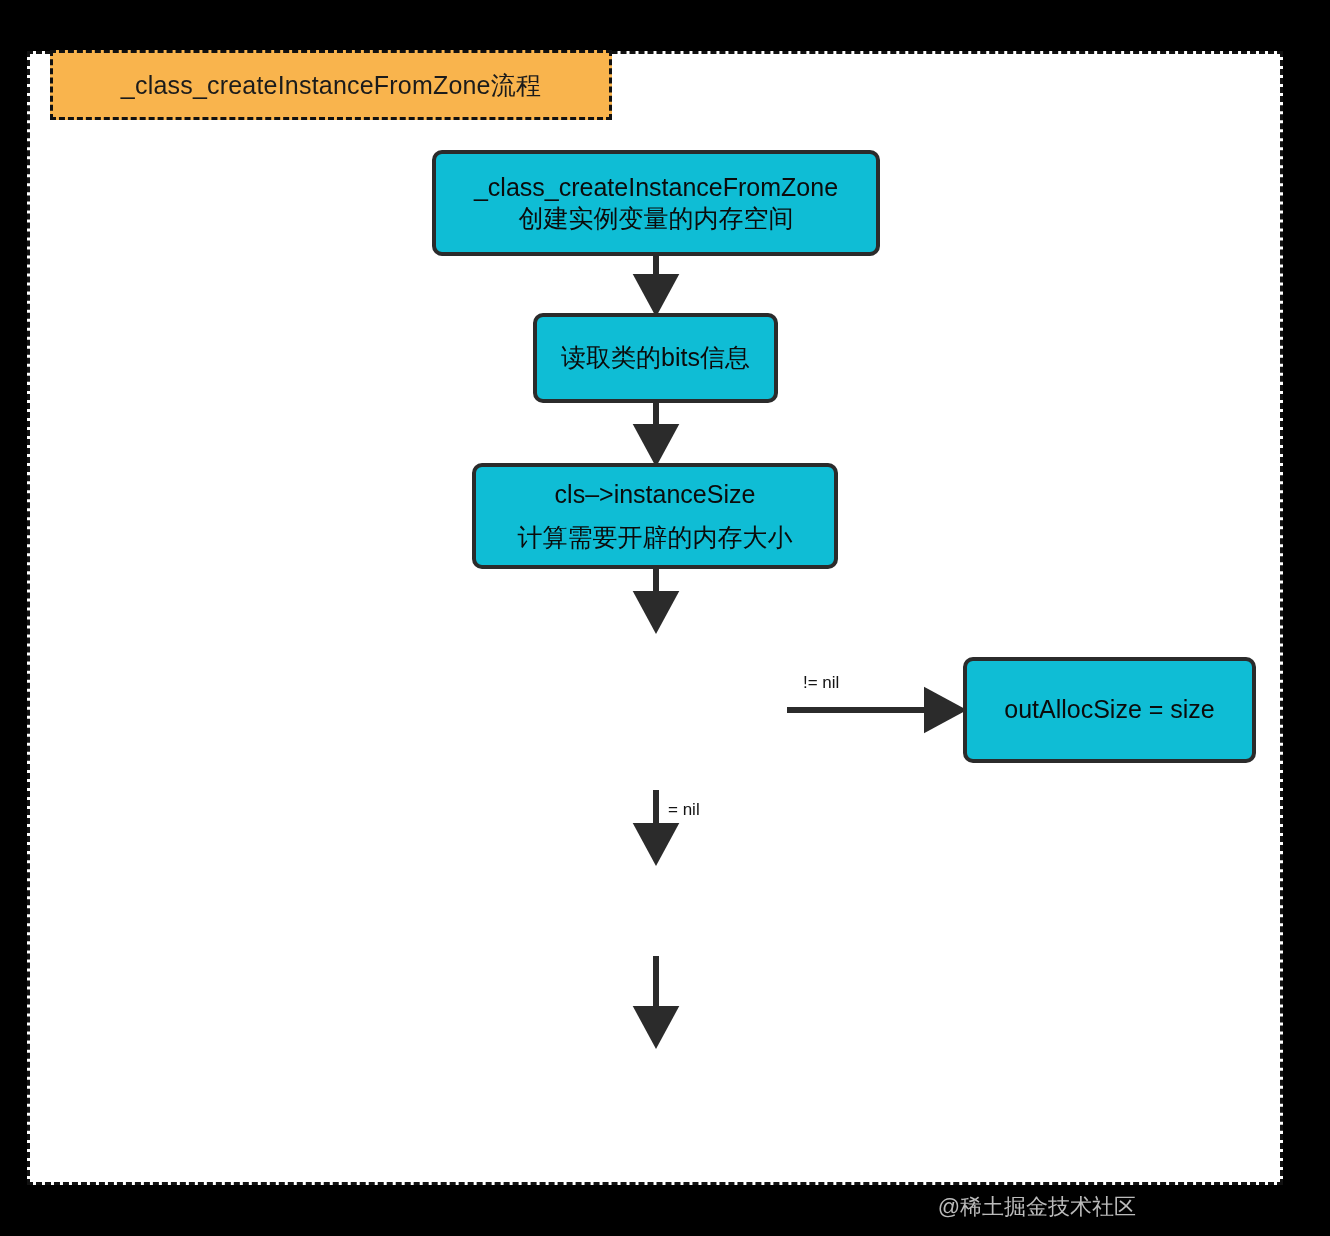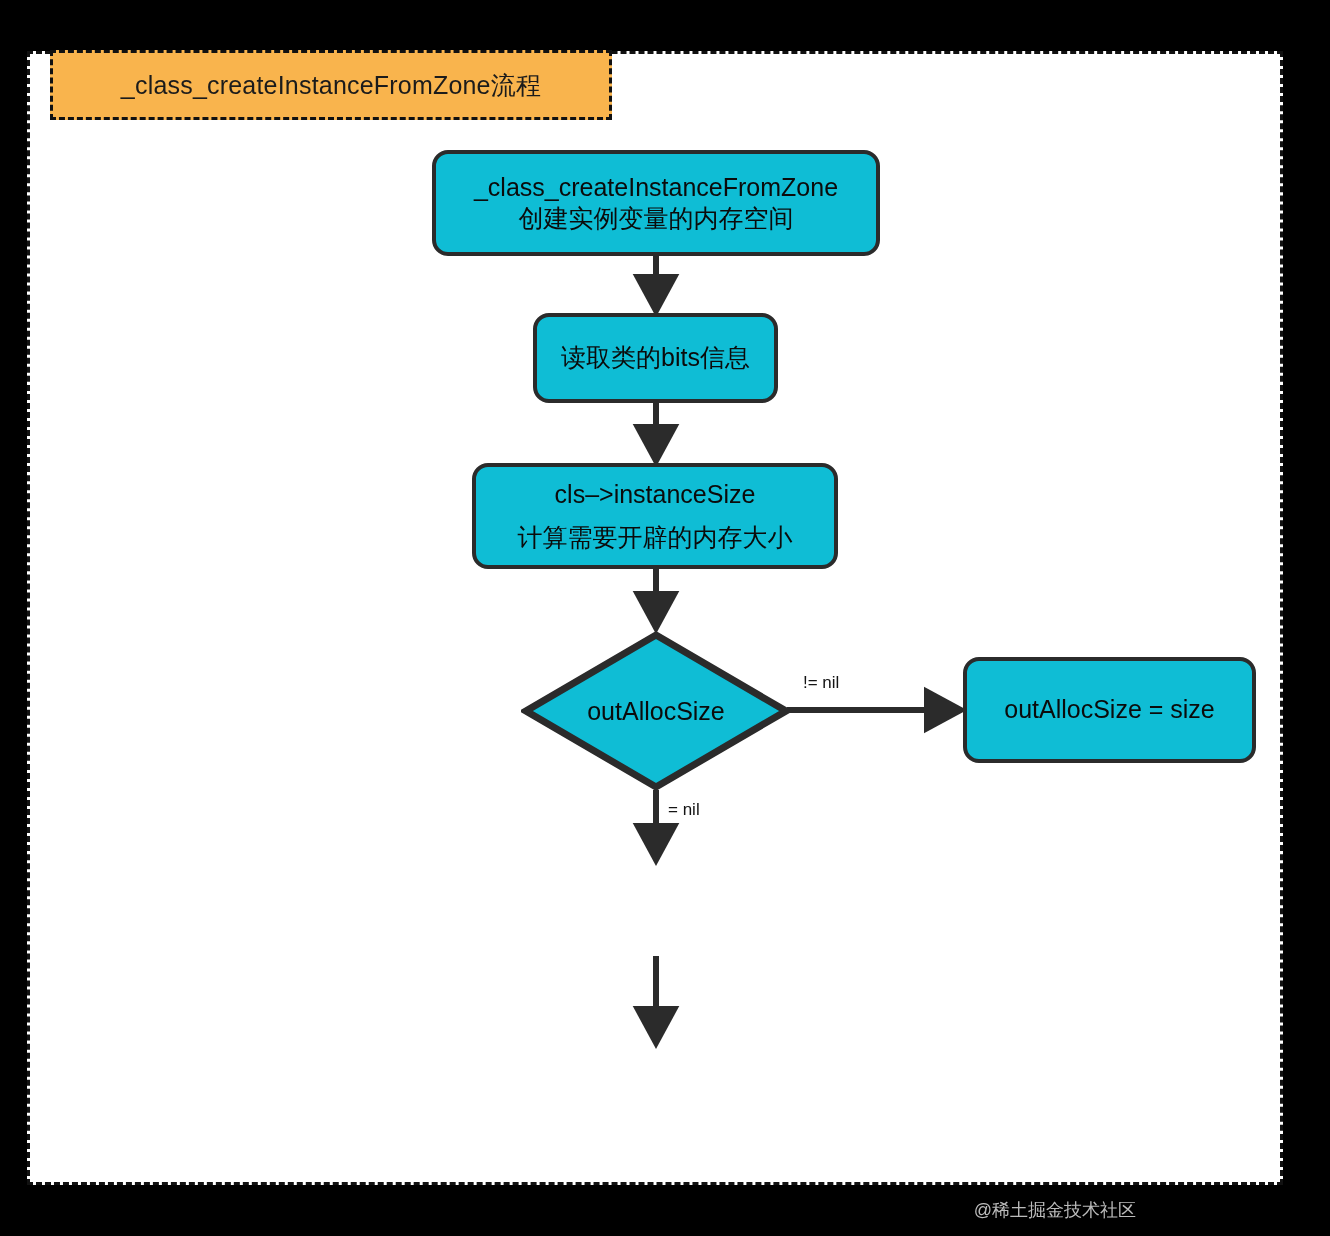--- a/index.html
+++ b/index.html
@@ -64,21 +64,21 @@
     height: 1236px;
     z-index: 1;
     pointer-events: none;
   }
 
   
   .node {
     position: absolute;
     background: #0FBDD5;
     border: 4px solid #2B2B2B;
-    border-radius: 16px;
+    border-radius: 10px;
     box-sizing: border-box;
     display: flex;
     flex-direction: column;
     align-items: center;
     justify-content: center;
     z-index: 3;
     color: #0b0b0b;
     text-align: center;
     line-height: 1.25;
   }
@@ -113,21 +113,21 @@
     white-space: nowrap;
     z-index: 4;
     background: transparent;
   }
 
   
   #watermark {
     position: absolute;
     right: 20px;
     bottom: 14px;
-    font-size: 18px;
+    font-size: 22px;
     color: #dcdcdc;
     opacity: 0.85;
     z-index: 6;
     white-space: nowrap;
   }
 </style>
 </head>
 <body>
 
 <div id="canvas">
@@ -165,26 +165,20 @@
 
   <div class="node" style="left:533px; top:313px; width:245px; height:90px;">
     <div class="line1">读取类的bits信息</div>
   </div>
 
   <div class="node" style="left:472px; top:463px; width:366px; height:106px;gap:11px;">
     <div class="line1">cls–&gt;instanceSize</div>
     <div class="line2">计算需要开辟的内存大小</div>
   </div>
 
-  <div class="diamond-wrap" style="left:521px; top:630px; width:270px; height:162px;">
-    <svg width="270" height="162" viewBox="0 0 270 162" xmlns="http://www.w3.org/2000/svg">
-      <polygon points="135,5 265,81 135,157 5,81" fill="#0FBDD5" stroke="#2B2B2B" stroke-width="7" stroke-linejoin="miter"></polygon>
-    </svg>
-    <div class="diamond-label">outAllocSize</div>
-  </div>
 
   <div class="node" style="left:963px; top:657px; width:293px; height:106px;text-align:center;">
     <div class="line1">outAllocSize = size</div>
   </div>
 
 
 
   <div class="edge-label" style="left:803px; top:673px;">!= nil</div>
 
   <div class="edge-label" style="left:668px; top:800px;">= nil</div>

